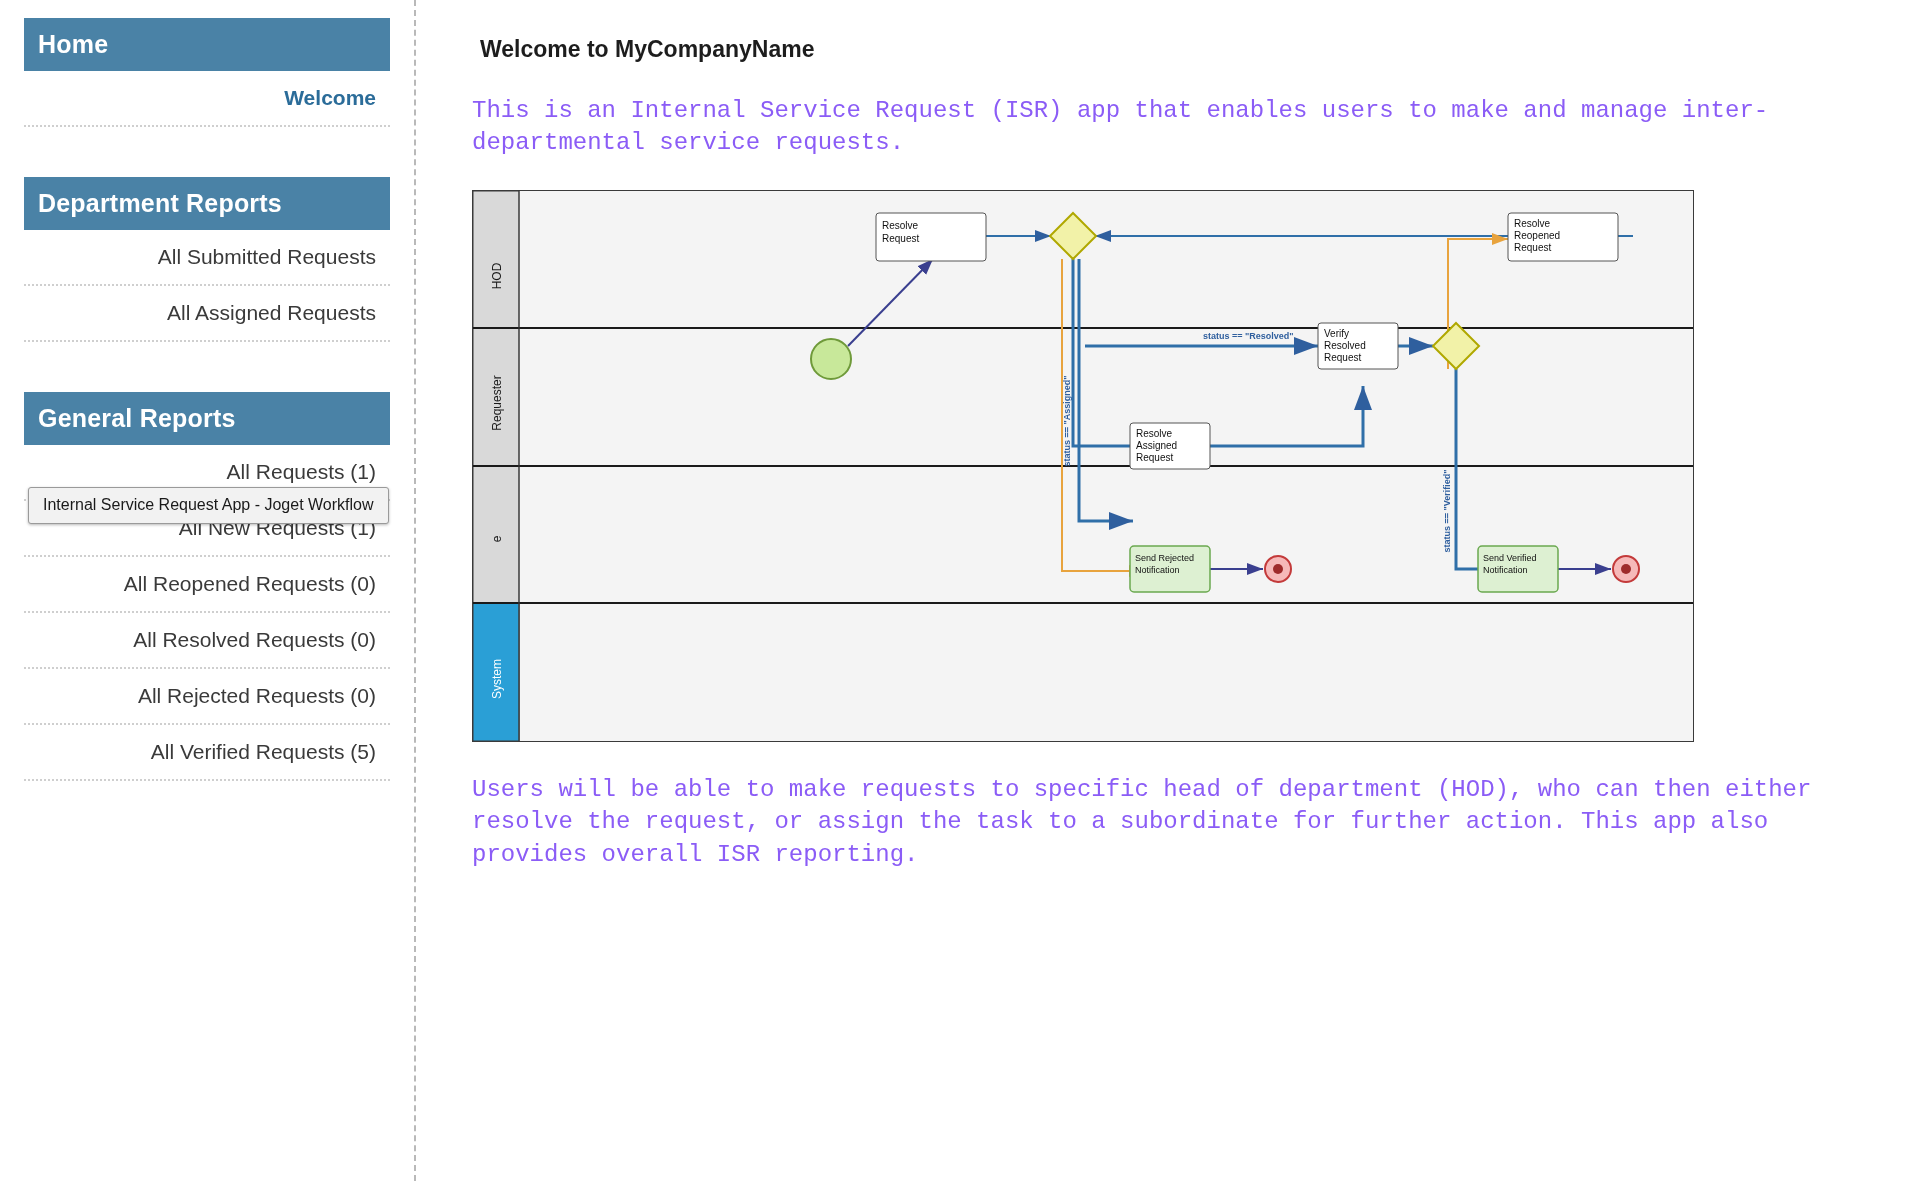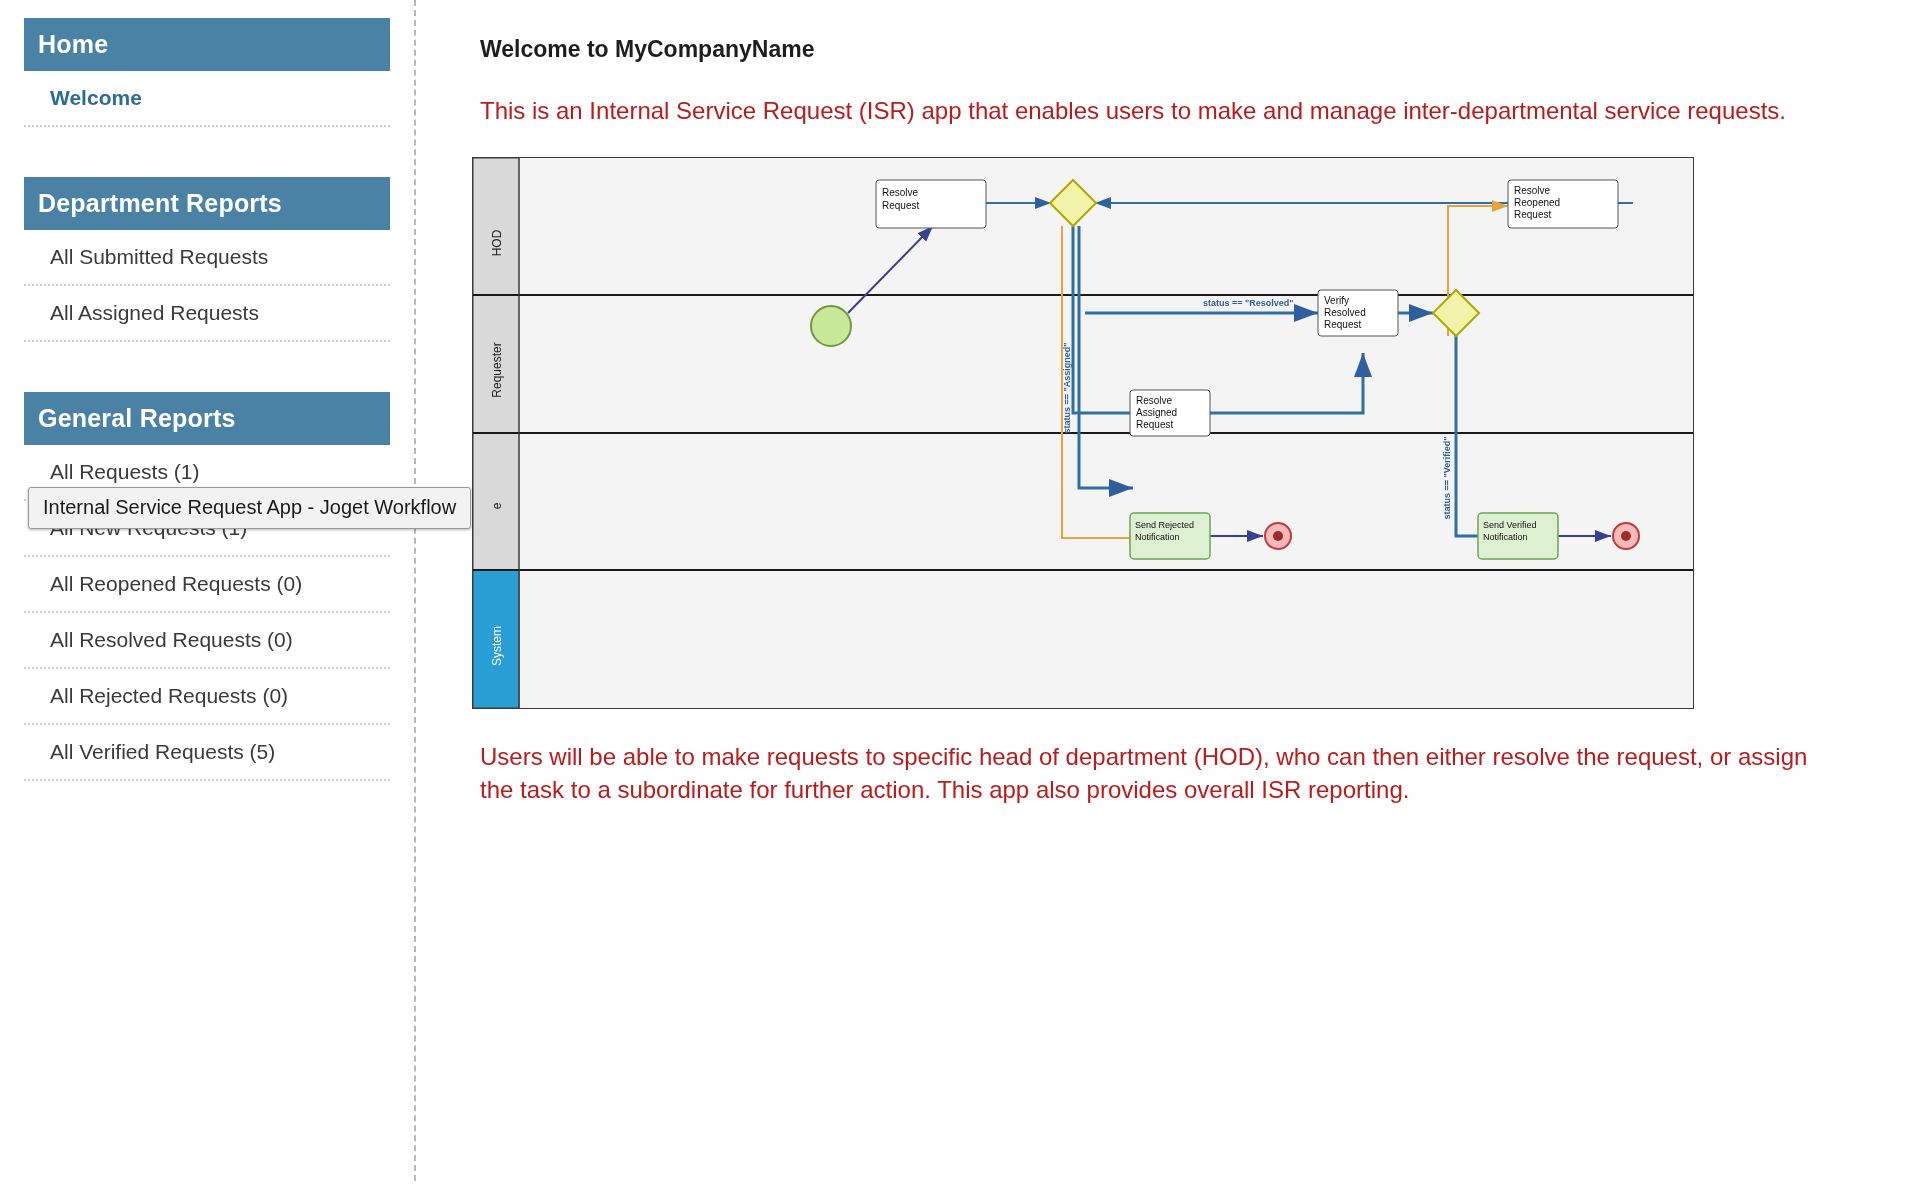--- a/index.html
+++ b/index.html
@@ -36,61 +36,63 @@
     margin-bottom: 0;
     letter-spacing: 0.2px;
   }
   .nav-header.second { margin-top: 50px; }
   .nav-item {
     font-size: 21px;
     color: #3a3a3a;
     padding: 15px 14px 15px 26px;
     border-bottom: 2px dotted #cfcfcf;
     white-space: nowrap;
+    text-align: right;
   }
   .nav-item.active {
     color: #2b6c99;
     font-weight: bold;
   }
   .nav-item.first-under-header { border-top: none; }
 
   
   .tooltip {
     position: absolute;
     left: 28px;
     top: 487px;
     background: #f2f2f2;
     border: 1px solid #9a9a9a;
     border-radius: 3px;
     box-shadow: 0 1px 3px rgba(0,0,0,0.28);
     padding: 8px 14px 9px 14px;
-    font-size: 20px;
+    font-size: 16px;
     color: #1a1a1a;
     white-space: nowrap;
     z-index: 40;
   }
 
   
   .main {
     flex: 1;
     padding: 36px 44px 0 56px;
     overflow: hidden;
   }
   .main h1 {
     font-size: 23px;
     font-weight: bold;
     color: #1d1d1d;
     margin: 0 0 32px 8px;
   }
   .intro, .outro {
     font-size: 24px;
-    color: #b91c1c;
+    color: #8b5cf6;
     line-height: 1.35;
-    margin: 8px;
+    margin: 0;
     max-width: 1340px;
+    font-family: Liberation Mono, monospace;
   }
   .intro { margin-bottom: 30px; }
   .outro { margin-top: 32px; }
 
   
   .diagram-wrap {
     width: 1222px;
     height: 552px;
     border: 1px solid #3a3a3a;
     background: #f4f4f4;

